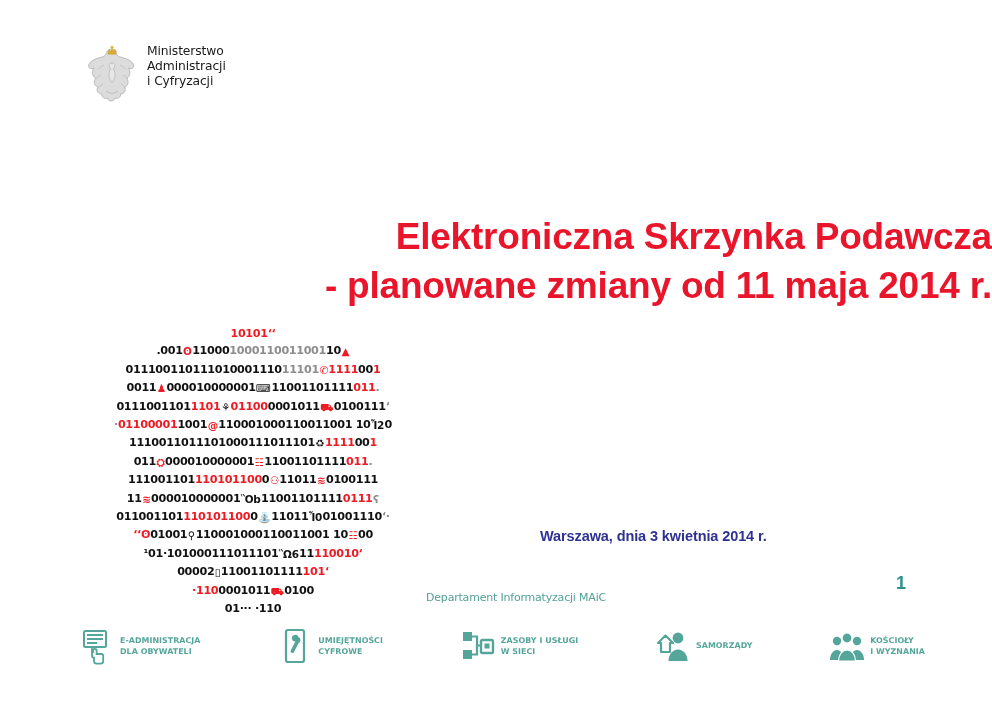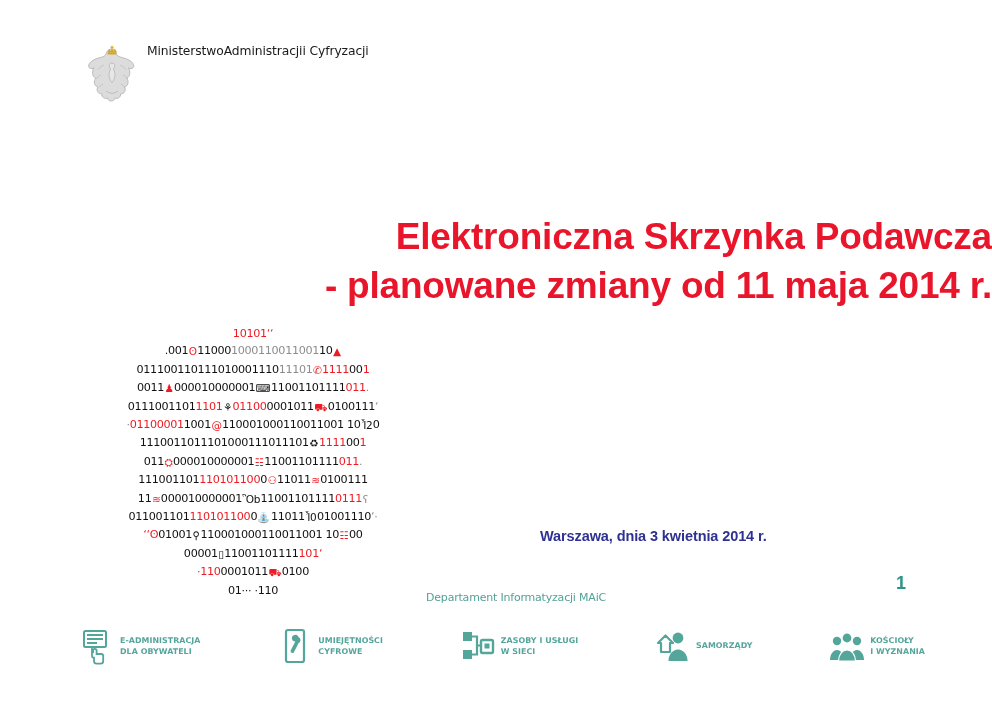--- a/index.html
+++ b/index.html
@@ -26,21 +26,21 @@
     gap: 7px;
   }
   #eagle-emblem {
     width: 56px;
     height: 64px;
     flex: 0 0 auto;
   }
   #ministry-lines {
     padding-top: 3px;
     display: flex;
-    flex-direction: row;
+    flex-direction: column;
     line-height: 1.24;
   }
   #ministry-lines span {
     font-family: "DejaVu Sans", sans-serif;
     font-size: 12.3px;
     color: #1a1a1a;
     letter-spacing: -0.1px;
     white-space: nowrap;
   }
 
@@ -65,21 +65,21 @@
     position: absolute;
     left: 103px;
     top: 325px;
     width: 300px;
     height: 260px;
   }
   #binary-art .brow {
     display: block;
     text-align: center;
     font-family: "DejaVu Sans", sans-serif;
-    font-weight: normal;
+    font-weight: bold;
     font-size: 11.2px;
     line-height: 17.4px;
     letter-spacing: -0.35px;
     white-space: nowrap;
     color: #111111;
   }
   #binary-art .r { color: #ed1c24; }
   #binary-art .k { color: #111111; }
   #binary-art .g { color: #8d8d8d; }
   #binary-art .ic {
@@ -197,21 +197,22 @@
     <div class="brow"><span class="k">011100110111010001110</span><span class="g">11101</span><span class="ic icr ic">✆</span><span class="r">1111</span><span class="k">00</span><span class="r">1</span></div>
     <div class="brow"><span class="k">0011</span><span class="ic icr ic">♟</span><span class="k">000010000001</span><span class="k ic">⌨</span><span class="k">11001101111</span><span class="r">011</span><span class="g">.</span></div>
     <div class="brow"><span class="k">0111001101</span><span class="r">1101</span><span class="k ic">⚘</span><span class="r">01100</span><span class="k">0001011</span><span class="ic icr ic">⛟</span><span class="k">0100111</span><span class="g">‘</span></div>
     <div class="brow"><span class="g">·</span><span class="r">01100001</span><span class="k">1001</span><span class="ic icr ic">@</span><span class="k">110001000110011001 10</span><span class="k ic">Ἶ2</span><span class="k">0</span></div>
     <div class="brow"><span class="k">111001101110100011101110</span><span class="k">1</span><span class="k ic">♻</span><span class="r">1111</span><span class="k">00</span><span class="r">1</span></div>
     <div class="brow"><span class="k">011</span><span class="ic icr ic">⛭</span><span class="k">000010000001</span><span class="ic icr ic">☷</span><span class="k">11001101111</span><span class="r">011</span><span class="g">.</span></div>
     <div class="brow"><span class="k">111001101</span><span class="r">110101100</span><span class="k">0</span><span class="ic icr ic">⚇</span><span class="k">11011</span><span class="ic icr ic">≋</span><span class="k">0100111</span></div>
     <div class="brow"><span class="k">11</span><span class="ic icr ic">≋</span><span class="k">000010000001</span><span class="k ic">Ὃb</span><span class="k">11001101111</span><span class="r">0111</span><span class="g ic">ʕ</span></div>
     <div class="brow"><span class="k">011001101</span><span class="r">110101100</span><span class="k">0</span><span class="k ic">⛲</span><span class="k">11011</span><span class="k ic">Ἶ0</span><span class="k">01001110</span><span class="g">‘·</span></div>
     <div class="brow"><span class="r">‘‘ʘ</span><span class="k">01001</span><span class="k ic">⚲</span><span class="k">110001000110011001 10</span><span class="ic icr ic">☷</span><span class="k">00</span></div>
-    <div class="brow"><span class="k">00001</span><span class="k ic">▯</span><span class="k">11001101111</span><span class="r">101</span><span class="r">‘</span></div>
+    <div class="brow"><span class="k">¹01·101000111011101</span><span class="k ic">Ὣ6</span><span class="k">11</span><span class="r">110010</span><span class="r">‘</span></div>
+    <div class="brow"><span class="k">00002</span><span class="k ic">▯</span><span class="k">11001101111</span><span class="r">101</span><span class="r">‘</span></div>
     <div class="brow"><span class="r">·110</span><span class="k">0001011</span><span class="ic icr ic">⛟</span><span class="k">0100</span></div>
     <div class="brow"><span class="k">01··· ·</span><span class="k">110</span></div>
   </div>
 
 <div id="place-date">Warszawa, dnia 3 kwietnia 2014 r.</div>
 
 <div id="page-number">1</div>
 
 <div id="department-line">Departament Informatyzacji MAiC</div>
 

